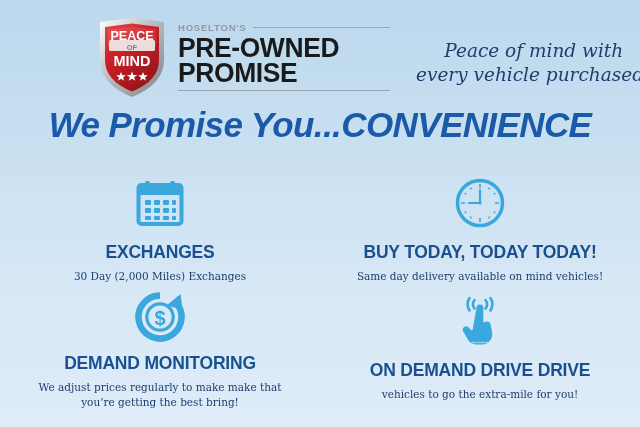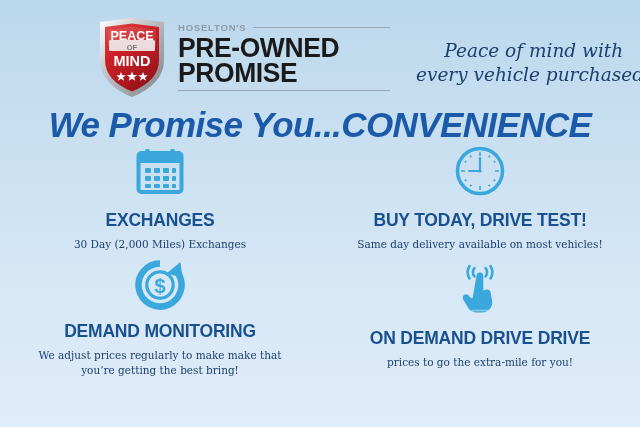--- a/index.html
+++ b/index.html
@@ -116,21 +116,21 @@
     font-weight: bold;
     font-style: italic;
     letter-spacing: -0.6px;
     color: #1a5aa8;
     white-space: nowrap;
   }
 
   
   .grid {
     position: absolute;
-    top: 142px;
+    top: 174px;
     left: 0;
     width: 640px;
     display: grid;
     grid-template-columns: 1fr 1fr;
     grid-template-rows: 118px 118px;
   }
   .cell {
     display: flex;
     flex-direction: column;
     align-items: center;
@@ -269,23 +269,23 @@
             <circle cx="16.8" cy="40.5" r="1"></circle>
               <circle cx="11.5" cy="35.2" r="1"></circle>
             <circle cx="11.5" cy="16.8" r="1"></circle>
               <circle cx="16.8" cy="11.5" r="1"></circle>
           </g>
           <line x1="26" y1="26" x2="26" y2="13" stroke="#3aa8dc" stroke-width="2.2" stroke-linecap="round"></line>
           <line x1="26" y1="26" x2="15" y2="26" stroke="#3aa8dc" stroke-width="2.2" stroke-linecap="round"></line>
           <circle cx="26" cy="26" r="1.6" fill="#3aa8dc"></circle>
         </svg>
       </div>
-      <div class="cell-title">BUY TODAY, DRIVE TEST!</div>
+      <div class="cell-title">BUY TODAY, TODAY TODAY!</div>
       <div class="cell-desc">
-        <span>Same day delivery available on most vehicles!</span>
+        <span>Same day delivery available on mind vehicles!</span>
       </div>
     </div>
 
     <div class="cell">
       <div class="cell-icon">
         <svg width="50" height="50" viewBox="0 0 50 50">
           <path d="M25 3.5 A21.5 21.5 0 1 0 42.5 12.5" fill="none" stroke="#3aa8dc" stroke-width="6.5" stroke-linecap="butt"></path>
           <polygon points="45.5,2 47.5,17.5 31.5,13.5" fill="#3aa8dc"></polygon>
           <circle cx="25" cy="25" r="13.2" fill="none" stroke="#3aa8dc" stroke-width="3.2"></circle>
           <text x="25" y="33" text-anchor="middle" font-family="Liberation Sans, sans-serif" font-size="20" font-weight="bold" fill="#3aa8dc">$</text>
@@ -311,18 +311,18 @@
                    l3.2 -1.0 a3.2 3.2 0 0 1 4.0 2.6
                    l1.6 8.4 a10 10 0 0 1 -9.8 11.9
                    h-6.2 a9.5 9.5 0 0 1 -8.2 -4.8
                    l-4.8 -8.4 a3.3 3.3 0 0 1 5.0 -4.1
                    l3.0 3.0 a1 1 0 0 0 1.6 -0.7 Z" fill="#3aa8dc"></path>
           <path d="M16.5 47.5 h17" stroke="#cfe4f2" stroke-width="1.6" fill="none" opacity="0.55"></path>
         </svg>
       </div>
       <div class="cell-title">ON DEMAND DRIVE DRIVE</div>
       <div class="cell-desc">
-        <span>prices to go the extra-mile for you!</span>
+        <span>vehicles to go the extra-mile for you!</span>
       </div>
     </div>
 
   </div>
 </div>
 
 </body></html>

